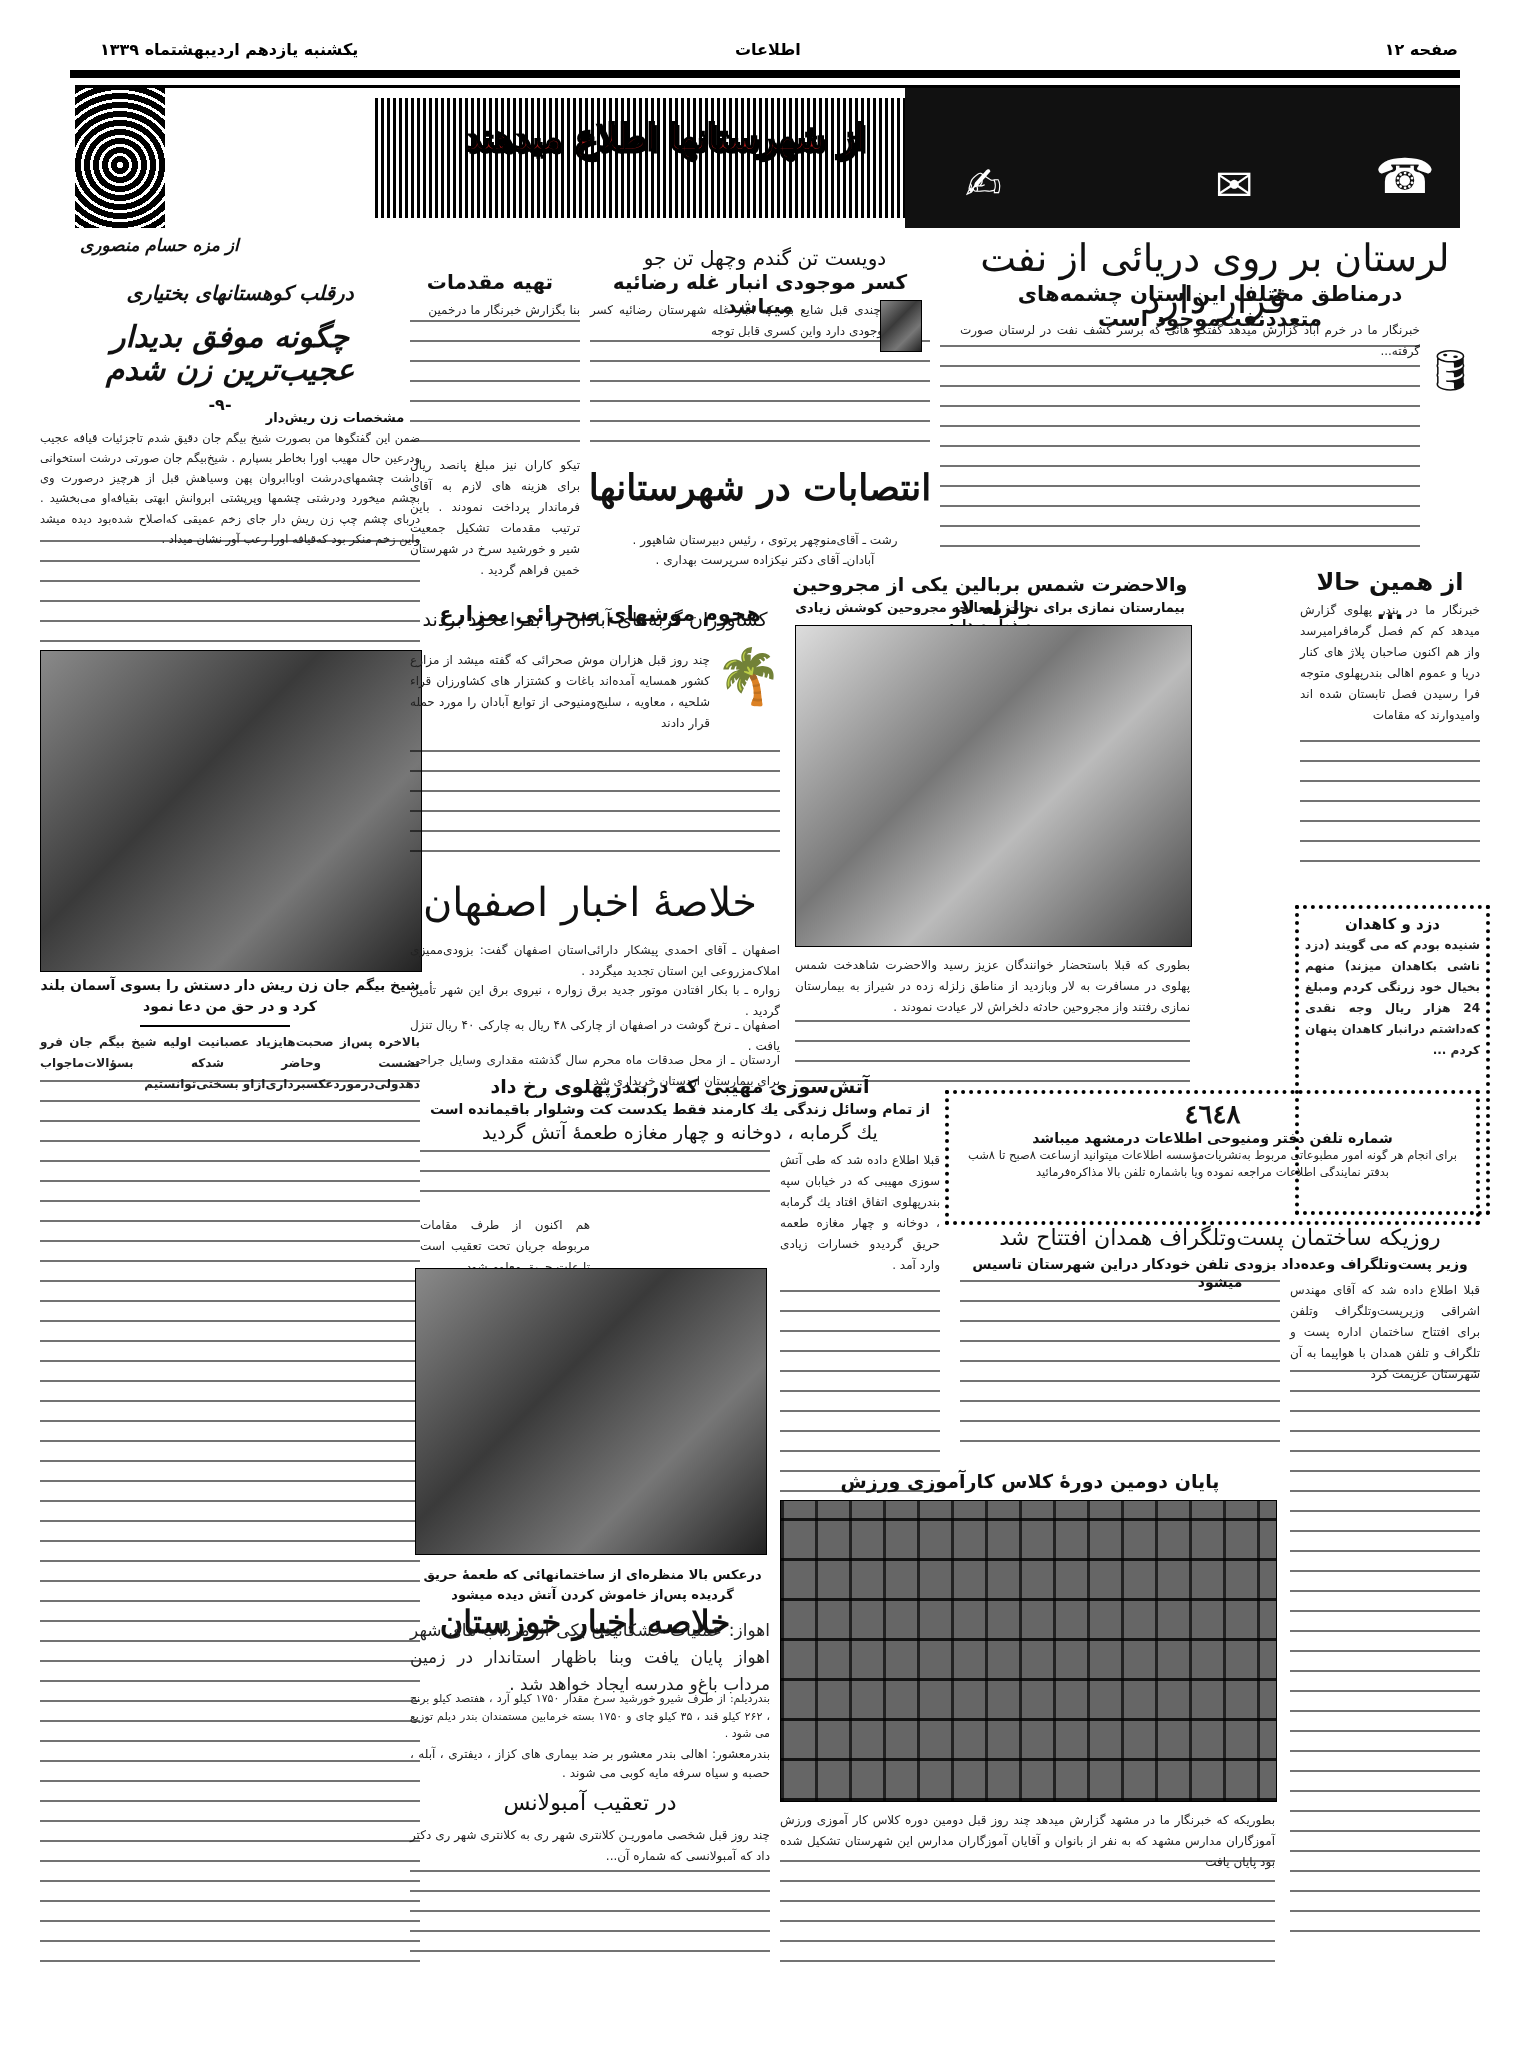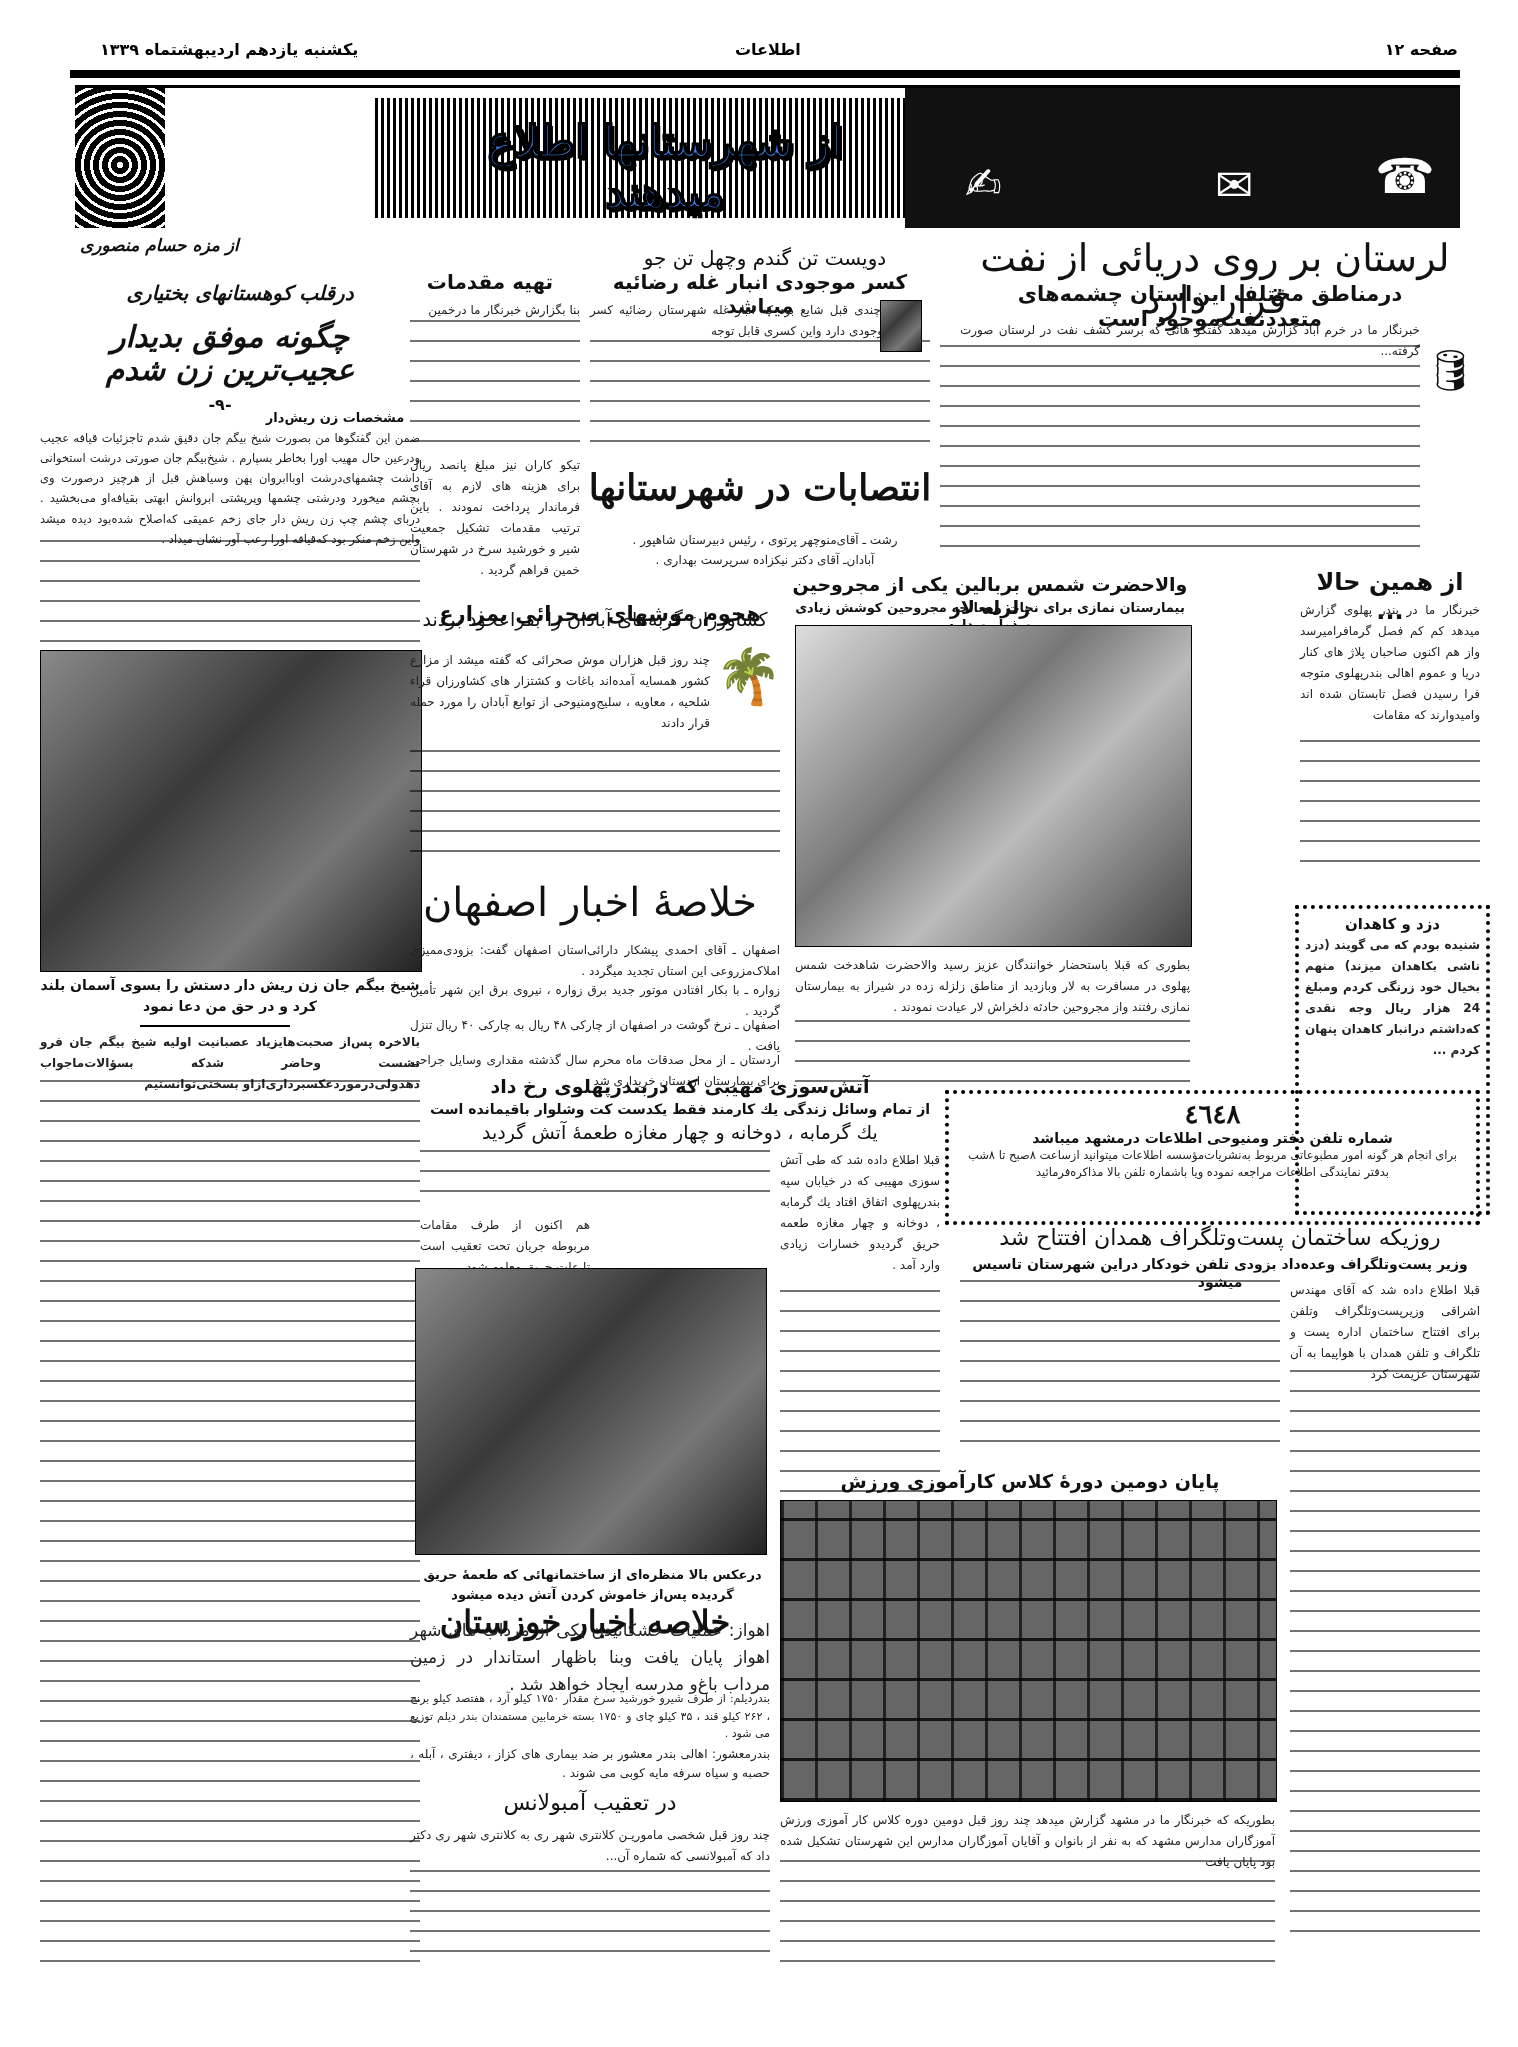--- a/index.html
+++ b/index.html
@@ -6,21 +6,21 @@
   body { width:1518px; height:2047px; position:relative; overflow:hidden;
          font-family:"DejaVu Sans", sans-serif; color:#111; direction:rtl; }
   .abs { position:absolute; }
   .masthead-line { font-weight:bold; font-size:16px; color:#000; }
   .rule { background:#000; }
   .banner { left:75px; top:85px; width:1385px; height:140px; background:#fff; border-top:3px solid #000; overflow:hidden; }
   .banner .dark { position:absolute; top:0; height:140px; background:#111; }
   .banner .stripes { position:absolute; top:10px; height:120px;
      background: repeating-linear-gradient(90deg,#000 0 3px,#fff 3px 6px); }
   .banner-title { position:absolute; left:380px; top:28px; width:420px; text-align:center;
-     font-size:44px; font-weight:bold; color:#3b82f6; -webkit-text-stroke:2px #000;
+     font-size:36px; font-weight:bold; color:#b91c1c; -webkit-text-stroke:2px #000;
      text-shadow:3px 3px 0 #000; font-family:"DejaVu Serif", serif; }
   .h1 { font-family:"DejaVu Serif", serif; font-size:38px; text-align:center; line-height:1.1; }
   .h2 { font-weight:bold; font-size:24px; text-align:center; line-height:1.2; }
   .h3 { font-weight:bold; font-size:16px; text-align:center; line-height:1.3; }
   .body { font-size:12px; line-height:1.75; text-align:justify; color:#222; }
   .filler { position:absolute; background:
      repeating-linear-gradient(180deg, rgba(0,0,0,0.55) 0 2px, transparent 2px 20px); }
   .photo { position:absolute; background:linear-gradient(135deg,#8a8a8a,#3a3a3a 40%,#777 70%,#222); border:1px solid #000; }
   .photo.light { background:linear-gradient(135deg,#ddd,#777 40%,#bbb 60%,#444); }
   .photo.grid { background:

